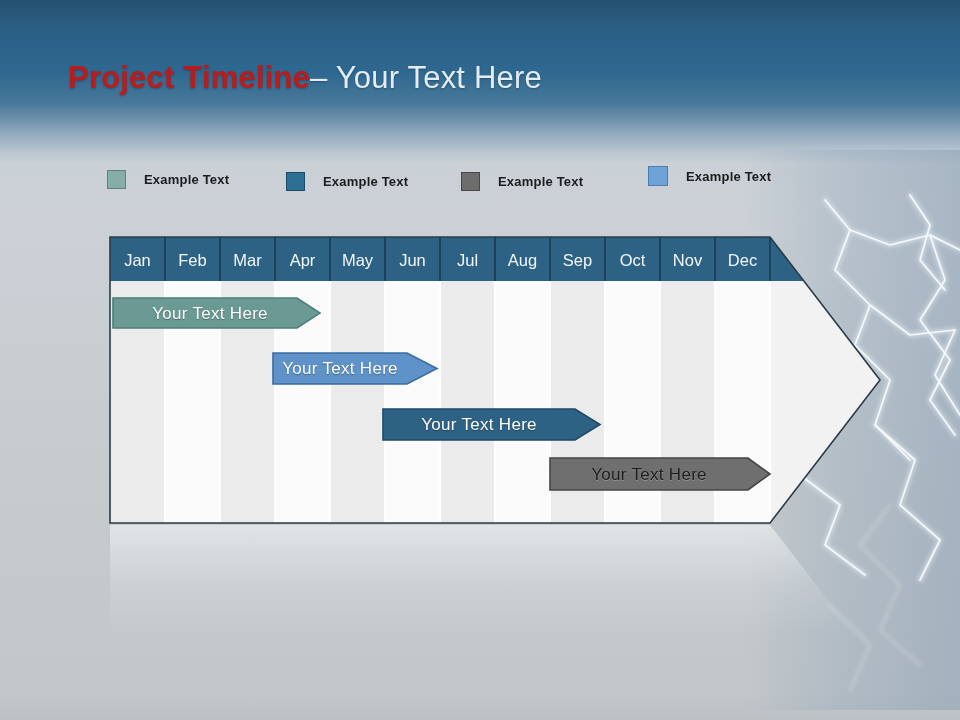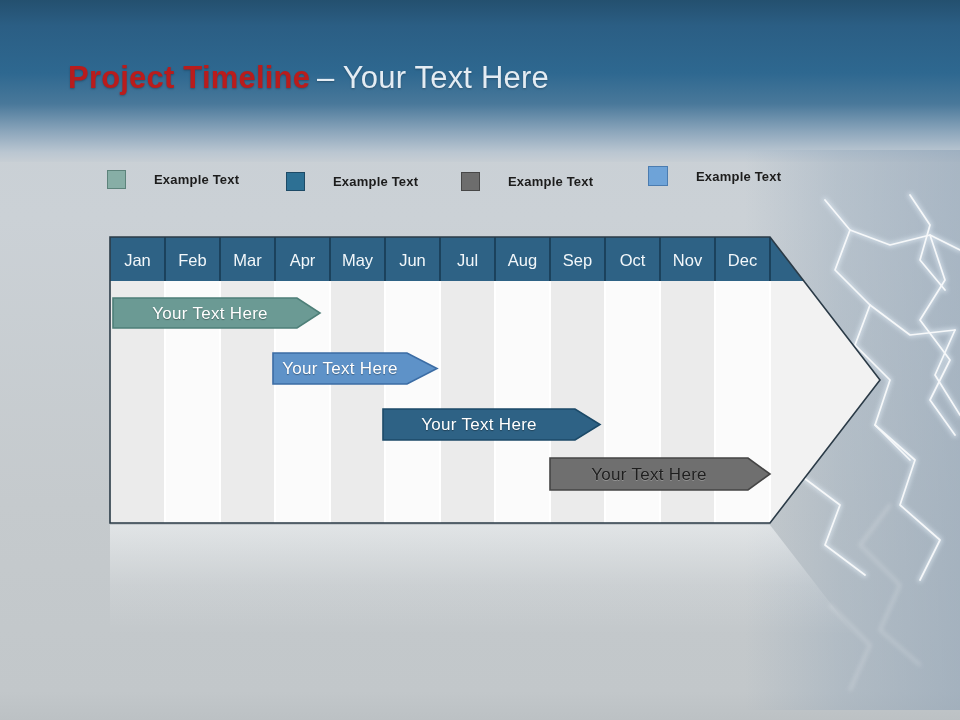--- a/index.html
+++ b/index.html
@@ -14,24 +14,24 @@
   .right-tint{position:absolute;left:745px;top:150px;width:215px;height:560px;
     background:linear-gradient(90deg,rgba(150,170,188,0) 0%,rgba(143,164,184,0.35) 45%,rgba(134,156,178,0.5) 100%);}
 
   .lightning{position:absolute;left:770px;top:175px;width:190px;height:530px;overflow:visible;}
   .lightning path{fill:none;stroke-linejoin:round;stroke-linecap:round;}
 
   
   .title{position:absolute;left:68px;top:60px;font-size:31px;letter-spacing:.2px;white-space:nowrap;
     text-shadow:0 1px 2px rgba(0,0,0,0.25);}
   .t-bold{font-weight:700;color:#b91c1c;}
-  .t-reg{font-weight:400;color:#e4ecf3;margin-left:7px;}
-
-  
-  .legend-item{position:absolute;display:flex;align-items:center;gap:28px;}
+  .t-reg{font-weight:400;color:#e4ecf3;}
+
+  
+  .legend-item{position:absolute;display:flex;align-items:center;gap:18px;}
   .legend-item svg{display:block;}
   .legend-label{font-size:13px;font-weight:700;color:#1c1c1c;letter-spacing:.2px;white-space:nowrap;}
 
   
   .reflection{position:absolute;left:110px;top:525px;width:780px;height:110px;
     background:linear-gradient(180deg,rgba(248,250,251,0.55) 0%,rgba(248,250,251,0.15) 55%,rgba(248,250,251,0) 100%);
     clip-path:polygon(0 0,660px 0,745px 110px,0 110px);}
 
   
   .timeline-svg{position:absolute;left:110px;top:237px;width:770px;height:296px;overflow:visible;}

